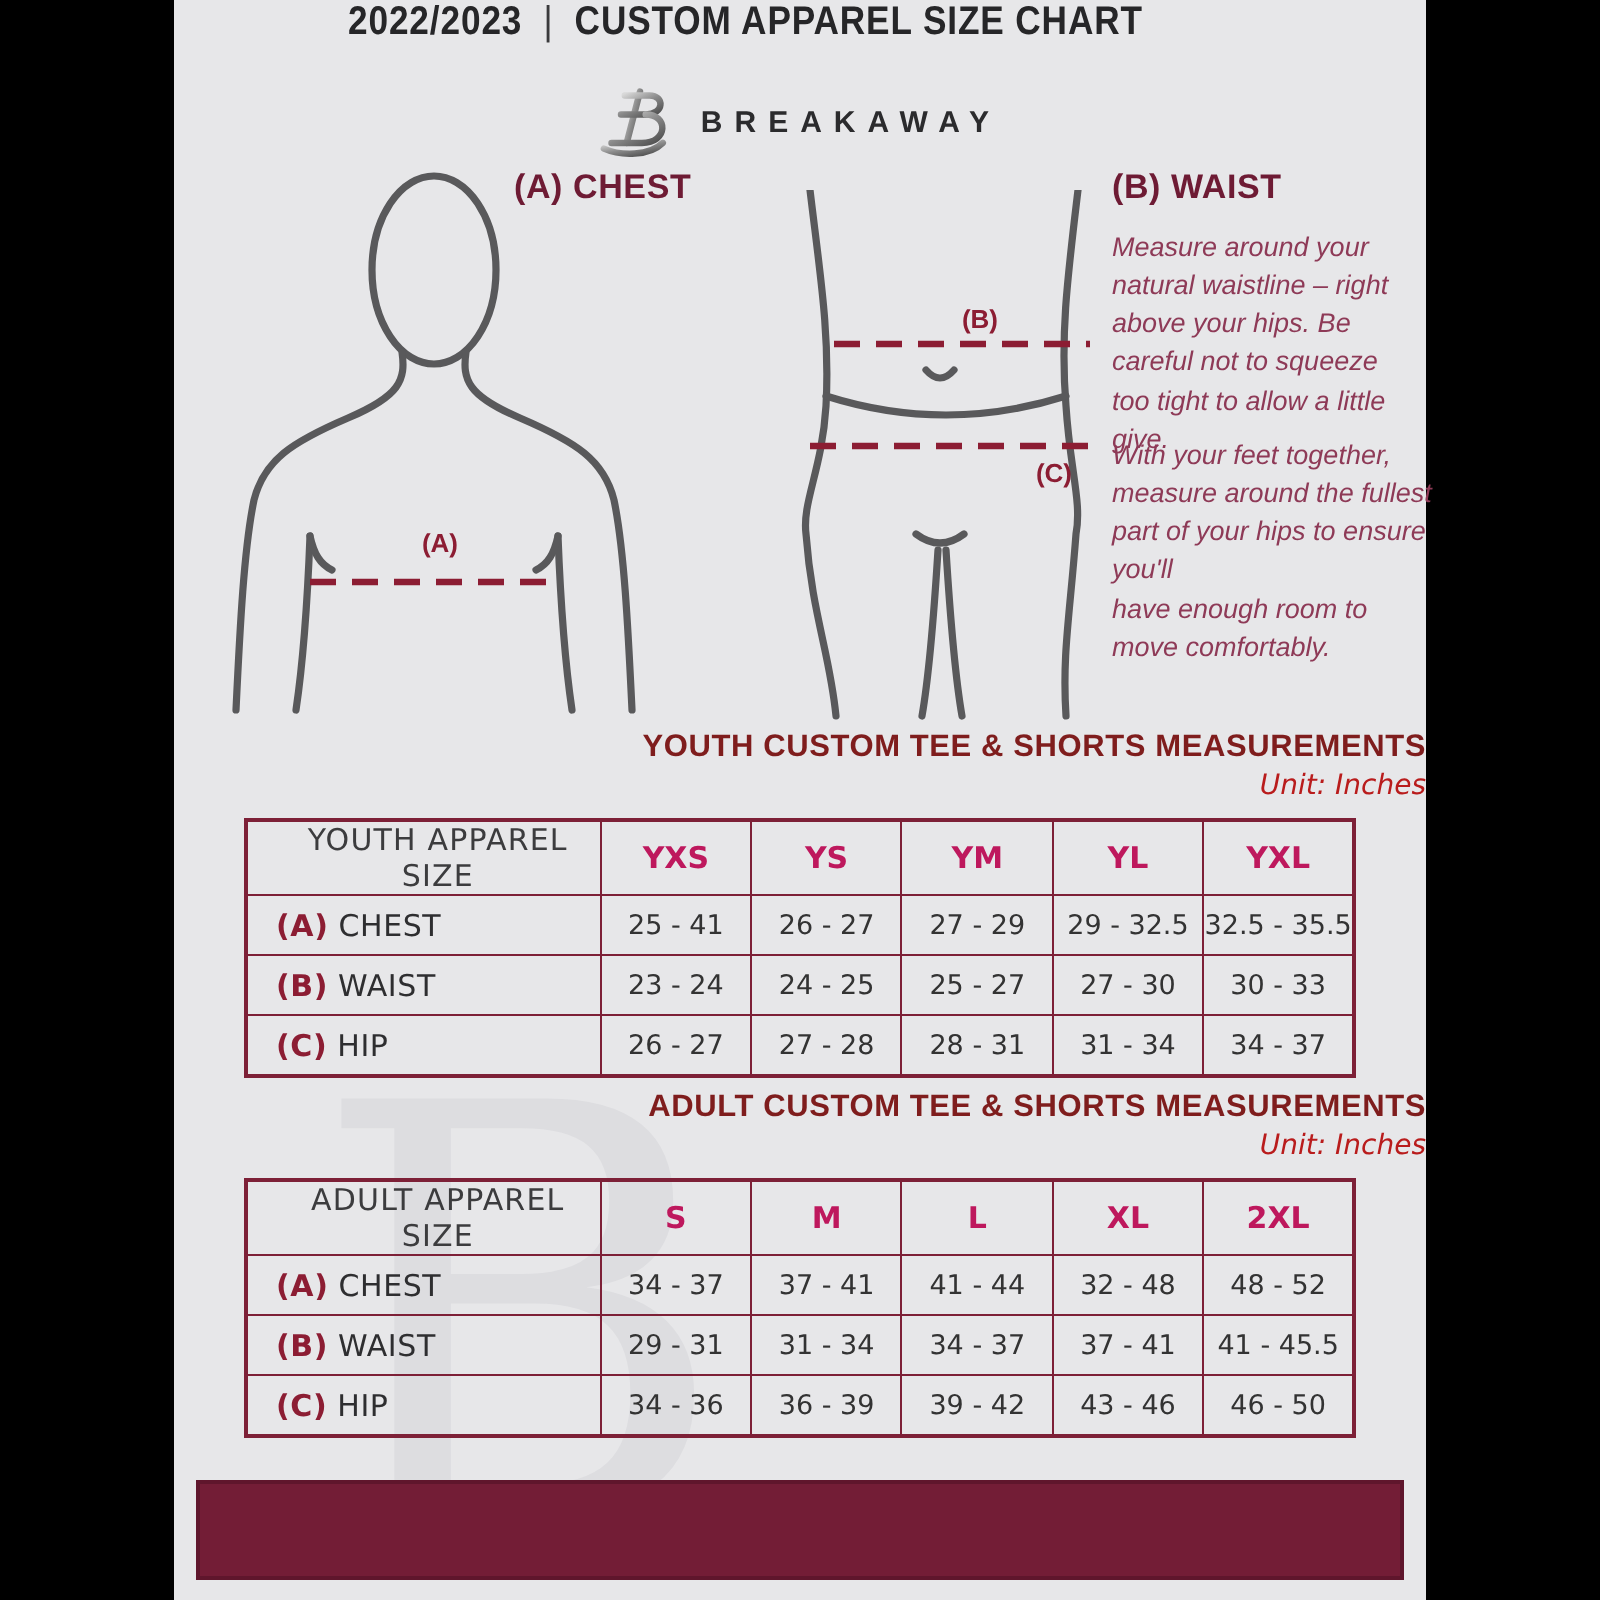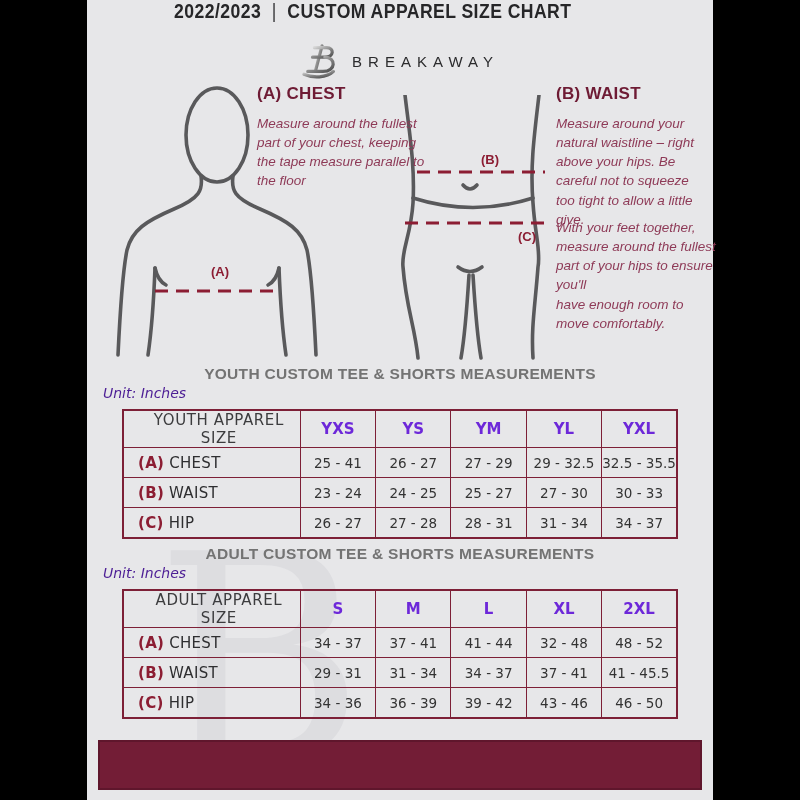--- a/index.html
+++ b/index.html
@@ -9,21 +9,21 @@
   }
   .page{position:absolute;left:87px;top:0;width:626px;height:800px;background:#e7e7e9;}
 
   
   .hdr{position:absolute;left:0;top:0;width:100%;height:80px;display:flex;
        align-items:center;justify-content:space-between;padding:0 22px;box-sizing:border-box;z-index:3;flex-direction:column;}
   .hdr-title{font-family:"Liberation Sans",sans-serif;font-weight:700;font-size:20px;
        color:#262628;letter-spacing:.5px;white-space:nowrap;transform:scaleX(.88);transform-origin:left center;}
   .hdr-title .sep{margin:0 12px;font-weight:400;color:#3a3a3c;}
   .brand{display:flex;align-items:center;gap:9px;}
-  .brand-name{font-weight:400;font-size:15px;letter-spacing:6px;color:#2b2b2d;font-family:"Liberation Sans",sans-serif;text-align:center;}
+  .brand-name{font-weight:700;font-size:15px;letter-spacing:6px;color:#2b2b2d;font-family:"Liberation Sans",sans-serif;text-align:center;}
 
   
   .watermark{position:absolute;left:68px;top:548px;font-family:"DejaVu Serif",serif;
        font-size:285px;line-height:.78;color:#dddde0;z-index:1;user-select:none;}
 
   
   .fig{position:absolute;z-index:2;}
   .fig path,.fig ellipse{fill:none;stroke:#59595b;stroke-width:3.6;stroke-linecap:round;}
   .fig .dash{stroke:#8c1d33;stroke-width:3.2;stroke-dasharray:13 8;}
   .marker{position:absolute;z-index:3;font-size:13px;font-weight:700;color:#8c1d33;
@@ -31,31 +31,31 @@
 
   
   .instr{position:absolute;z-index:2;}
   .instr h3{margin:0 0 10px 0;font-size:17px;font-weight:800;color:#6e1b34;
        letter-spacing:.3px;font-family:"Liberation Sans",sans-serif;}
   .instr p{margin:0;font-size:13.5px;font-style:italic;color:#8e3a57;line-height:1.42;
        white-space:pre-line;font-family:"Liberation Sans",sans-serif;}
 
   
   .tbl-section{position:absolute;left:0;width:100%;z-index:2;}
-  .tbl-section h2{margin:0;text-align:center;font-size:15.5px;font-weight:700;color:#737373;
+  .tbl-section h2{margin:0;text-align:right;font-size:15.5px;font-weight:700;color:#7f1d1d;
        letter-spacing:.3px;font-family:"Liberation Sans",sans-serif;}
-  .tbl-section .unit{text-align:left;font-size:14px;font-style:italic;color:#4c1d95;margin:2px 0 8px 16px;}
+  .tbl-section .unit{text-align:right;font-size:14px;font-style:italic;color:#b91c1c;margin:2px 0 8px 16px;}
   table.size{width:556px;margin:0 auto;border-collapse:collapse;table-layout:fixed;
        border:2.5px solid #7d2037;background:transparent;}
   table.size th,table.size td{border:1.5px solid #7d2037;height:29px;padding:0;text-align:center;vertical-align:middle;}
   col.c-label{width:32%;}
   col.c-size{width:13.6%;}
   .size-header{font-size:15px;font-weight:400;letter-spacing:.6px;color:#3c3c3e;
        text-align:right;padding-left:14px !important;}
-  th.size-col{font-size:15px;font-weight:700;color:#6d28d9;}
+  th.size-col{font-size:15px;font-weight:700;color:#be185d;}
   td.row-label{text-align:left !important;padding-left:14px !important;font-size:15px;letter-spacing:.3px;}
   td.row-label .pfx{font-weight:700;color:#8c1d33;margin-right:5px;}
   td.row-label .lbl{color:#2e2e30;}
   td.val{font-size:13.5px;color:#333;}
 
   
   .footer-bar{position:absolute;left:11px;top:740px;width:604px;height:50px;
        background:#731d36;border:2px solid #5f162c;box-sizing:border-box;z-index:3;}
 </style>
 </head>
@@ -110,21 +110,20 @@
     <path d="M 84 180 C 82 212 80 240 76 263"></path>
     <path d="M 88 180 C 90 212 92 240 96 263"></path>
     <line class="dash" x1="32" y1="77" x2="160" y2="77"></line>
     <line class="dash" x1="20" y1="128" x2="167" y2="128"></line>
   </svg>
   <span class="marker" style="left:388px;top:152px;width:30px;text-align:center">(B)</span>
   <span class="marker" style="left:425px;top:229px;width:30px;text-align:center">(C)</span>
 
   <div class="instr" style="left:170px;top:84px;width:178px">
     <h3>(A) CHEST</h3>
-    <p>Measure around the fullest part of your chest, keeping the tape measure parallel to the floor</p>
   </div>
   <div class="instr" style="left:469px;top:84px;width:152px">
     <h3>(B) WAIST</h3>
     <p>Measure around your natural waistline – right above your hips. Be careful not to squeeze too tight to allow a little give.</p>
   </div>
   <div class="instr" style="left:469px;top:218px;width:162px">
     <p>With your feet together, measure around the fullest part of your hips to ensure you'll
 have enough room to move comfortably.</p>
   </div>
 

